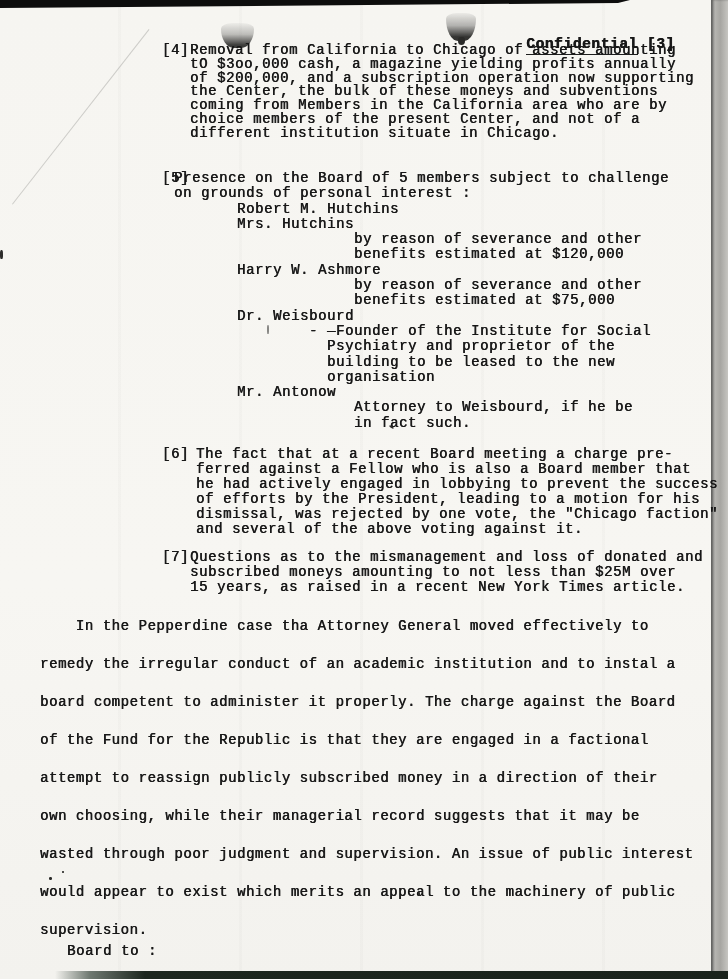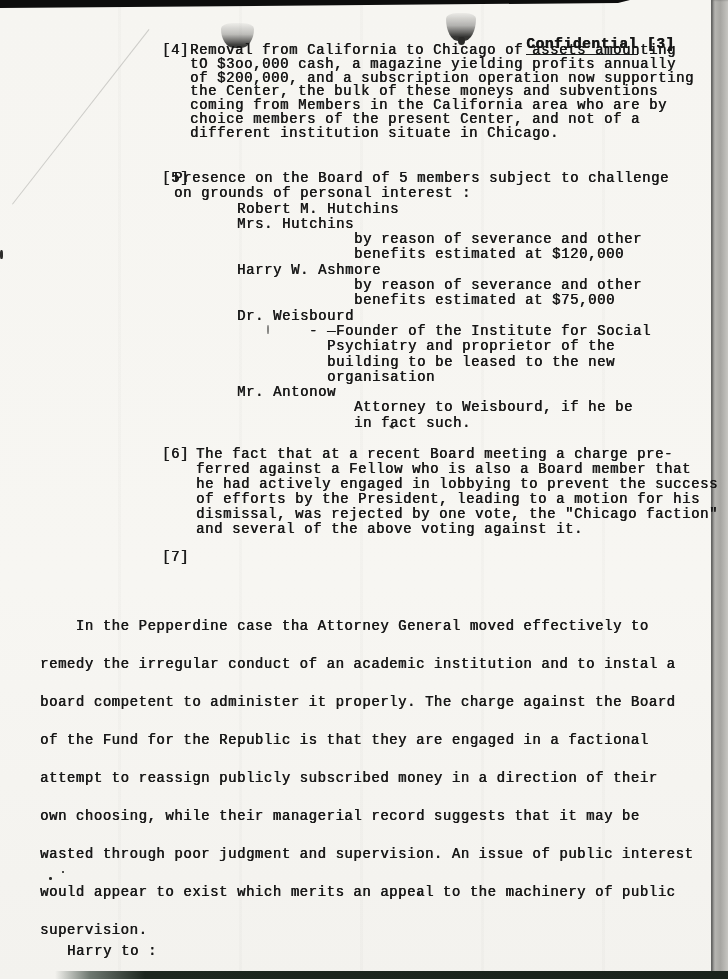--- a/index.html
+++ b/index.html
@@ -127,33 +127,36 @@
 
   <div class="typed marker lh-item6" style="left:162px;top:447px;">[6]</div>
   <div class="typed lh-item6" style="left:196px;top:447px;">The fact that at a recent Board meeting a charge pre-
 ferred against a Fellow who is also a Board member that
 he had actively engaged in lobbying to prevent the success
 of efforts by the President, leading to a motion for his
 dismissal, was rejected by one vote, the "Chicago faction"
 and several of the above voting against it.</div>
 
   <div class="typed marker lh-item7" style="left:162px;top:550px;">[7]</div>
+  <div class="typed lh-item7" style="left:190px;top:550px;">Questions as to the mismanagement and loss of donated and
+subscribed moneys amounting to not less than $25M over
+15 years, as raised in a recent New York Times article.</div>
 
   <div class="typed paragraph" style="left:40px;top:607px;">    In the Pepperdine case tha Attorney General moved effectively to
 remedy the irregular conduct of an academic institution and to instal a
 board competent to administer it properly. The charge against the Board
 of the Fund for the Republic is that they are engaged in a factional
 attempt to reassign publicly subscribed money in a direction of their
 own choosing, while their managerial record suggests that it may be
 wasted through poor judgment and supervision. An issue of public interest
 would appear to exist which merits an appeal to the machinery of public
 supervision.</div>
 
   <div class="typed footer-block" style="left:67px;top:913px;">
-    <div>Harry to :</div>
+    <div>Board to :</div>
     
   </div>
 
   <div class="speck speck-a"></div>
   <div class="speck speck-b"></div>
   <div class="speck speck-c"></div>
   <div class="speck speck-d"></div>
   <div class="speck speck-e"></div>
   <div class="speck speck-f"></div>
 

